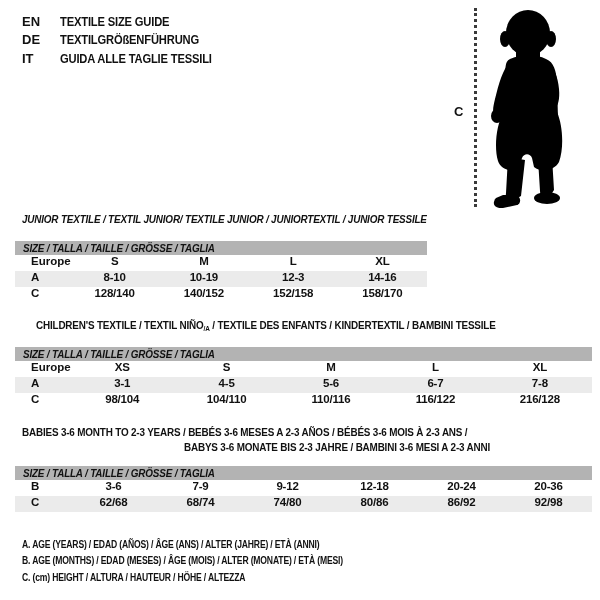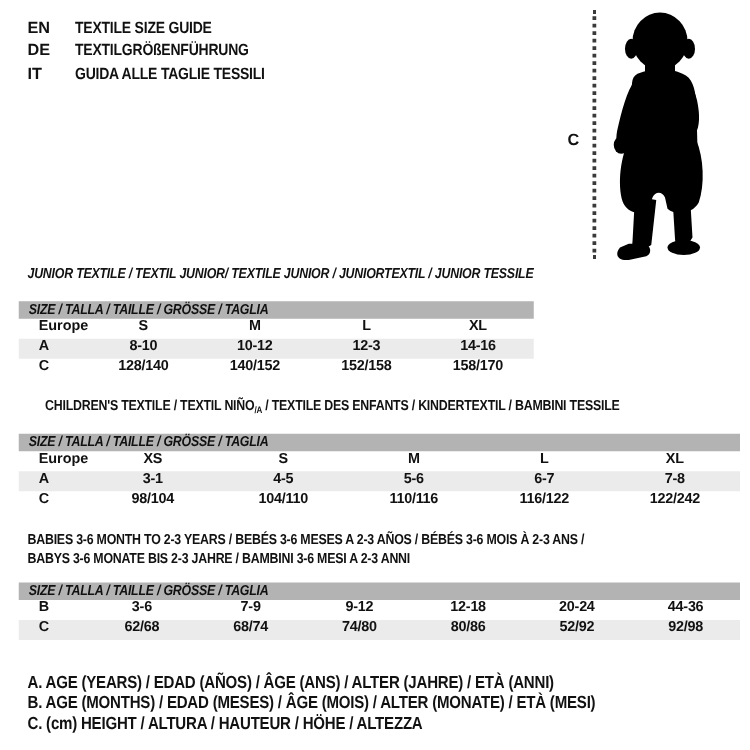--- a/index.html
+++ b/index.html
@@ -29,21 +29,21 @@
   .table { position:absolute; }
   .size-bar { height:14px; background:#b3b3b3; display:flex; align-items:center; padding-left:8px; font-weight:700; font-size:11.5px;font-style:italic; }
   .trow { display:flex; height:16px; font-size:11.5px; font-weight:700; }
   .trow.shaded { background:#ebebeb; }
   .cell { box-sizing:border-box; }
   .cell.label { width:55px; flex:0 0 55px; padding-left:16px; text-align:left; }
   .cell.val { flex:1; text-align:center; letter-spacing:-0.2px; }
 
   
   .foot-block { left:22px; top:537px; }
-  .foot-line { line-height:16.4px; font-size:14px; font-weight:700; }
+  .foot-line { line-height:16.4px; font-size:10px; font-weight:700; }
 </style>
 </head>
 <body>
 
 <div class="abs lang-block">
   <div class="lang-row">
     <span class="lang-code">EN</span>
     <span class="cond">TEXTILE SIZE GUIDE</span>
   </div>
   <div class="lang-row">
@@ -87,21 +87,21 @@
     <div class="trow">
       <div class="cell label">Europe</div>
       <div class="cell val">S</div>
       <div class="cell val">M</div>
       <div class="cell val">L</div>
       <div class="cell val">XL</div>
     </div>
     <div class="trow shaded">
       <div class="cell label">A</div>
       <div class="cell val">8-10</div>
-      <div class="cell val">10-12</div>
+      <div class="cell val">10-19</div>
       <div class="cell val">12-3</div>
       <div class="cell val">14-16</div>
     </div>
     <div class="trow">
       <div class="cell label">C</div>
       <div class="cell val">128/140</div>
       <div class="cell val">140/152</div>
       <div class="cell val">152/158</div>
       <div class="cell val">158/170</div>
     </div>
@@ -131,48 +131,48 @@
       <div class="cell val">5-6</div>
       <div class="cell val">6-7</div>
       <div class="cell val">7-8</div>
     </div>
     <div class="trow">
       <div class="cell label">C</div>
       <div class="cell val">98/104</div>
       <div class="cell val">104/110</div>
       <div class="cell val">110/116</div>
       <div class="cell val">116/122</div>
-      <div class="cell val">122/242</div>
+      <div class="cell val">216/128</div>
     </div>
   </div>
 
-<div class="abs sec-title" style="left:22px; top:425px;">
+<div class="abs sec-title" style="left:22px; top:425px;text-align:right;">
   <div class="tline"><span class="cond">BABIES 3-6 MONTH TO 2-3 YEARS / BEBÉS 3-6 MESES A 2-3 AÑOS / BÉBÉS 3-6 MOIS À 2-3 ANS /</span></div>
   <div class="tline"><span class="cond">BABYS 3-6 MONATE BIS 2-3 JAHRE / BAMBINI 3-6 MESI A 2-3 ANNI</span></div>
 </div>
 <div class="table" style="left:15px; top:466px; width:577px;">
     <div class="size-bar">
       <span class="cond">SIZE / TALLA / TAILLE / GRÖSSE / TAGLIA</span>
     </div>
     <div class="trow">
       <div class="cell label">B</div>
       <div class="cell val">3-6</div>
       <div class="cell val">7-9</div>
       <div class="cell val">9-12</div>
       <div class="cell val">12-18</div>
       <div class="cell val">20-24</div>
-      <div class="cell val">44-36</div>
+      <div class="cell val">20-36</div>
     </div>
     <div class="trow shaded">
       <div class="cell label">C</div>
       <div class="cell val">62/68</div>
       <div class="cell val">68/74</div>
       <div class="cell val">74/80</div>
       <div class="cell val">80/86</div>
-      <div class="cell val">52/92</div>
+      <div class="cell val">86/92</div>
       <div class="cell val">92/98</div>
     </div>
   </div>
 
 <div class="abs foot-block">
   <div class="foot-line"><span class="cond">A. AGE (YEARS) / EDAD (AÑOS) / ÂGE (ANS) / ALTER (JAHRE) / ETÀ (ANNI)</span></div>
   <div class="foot-line"><span class="cond">B. AGE (MONTHS) / EDAD (MESES) / ÂGE (MOIS) / ALTER (MONATE) / ETÀ (MESI)</span></div>
   <div class="foot-line"><span class="cond">C. (cm) HEIGHT / ALTURA / HAUTEUR / HÖHE / ALTEZZA</span></div>
 </div>
 

